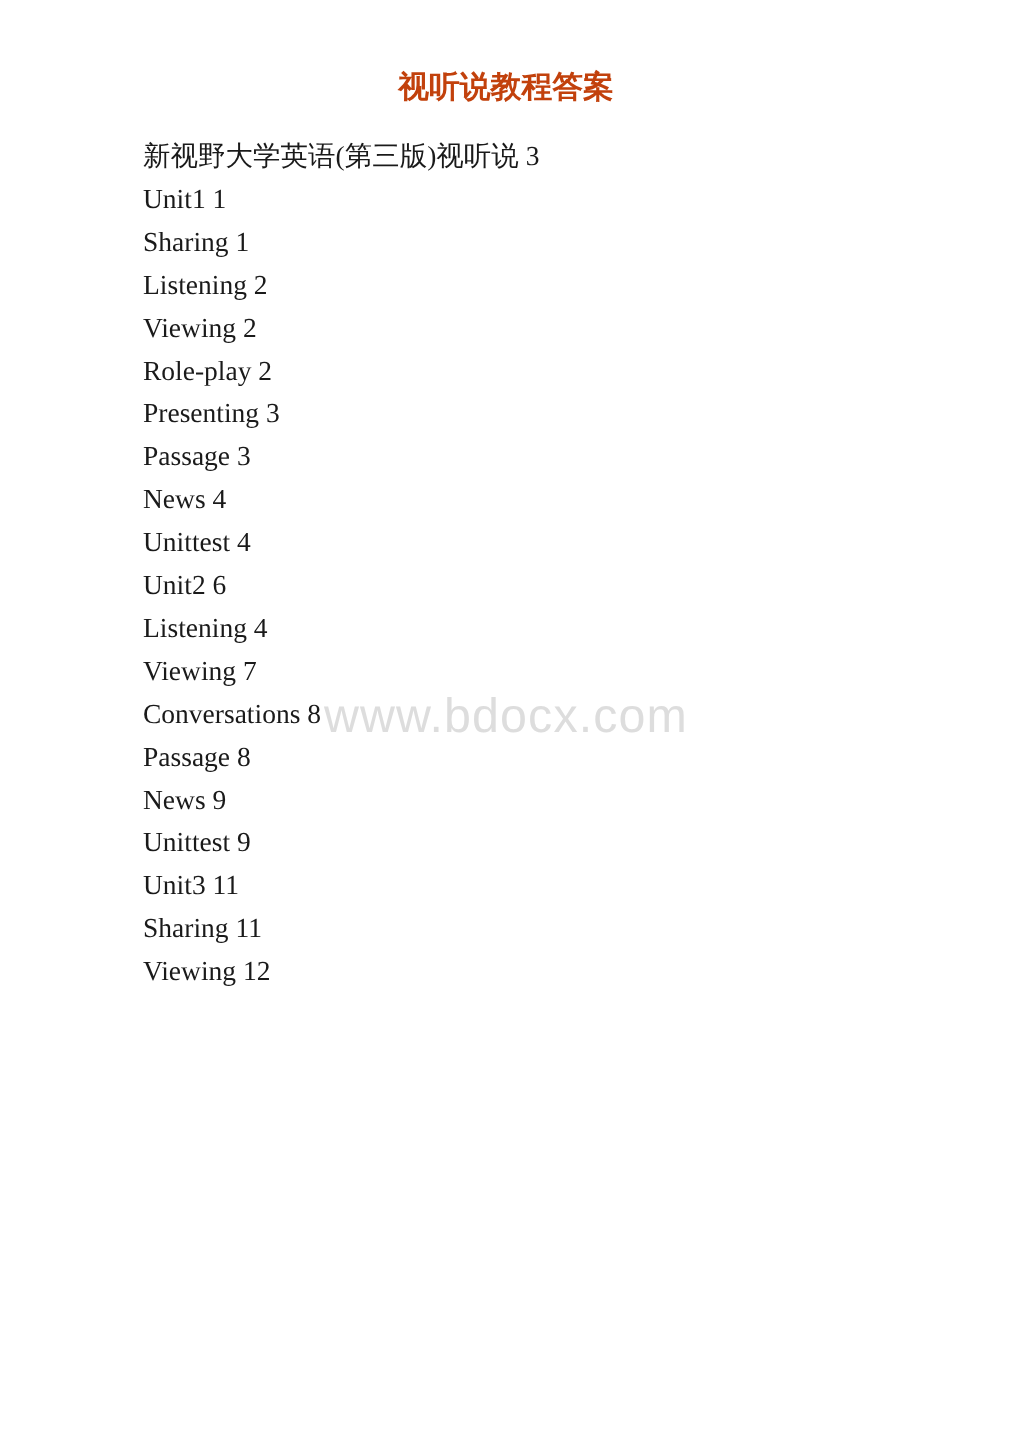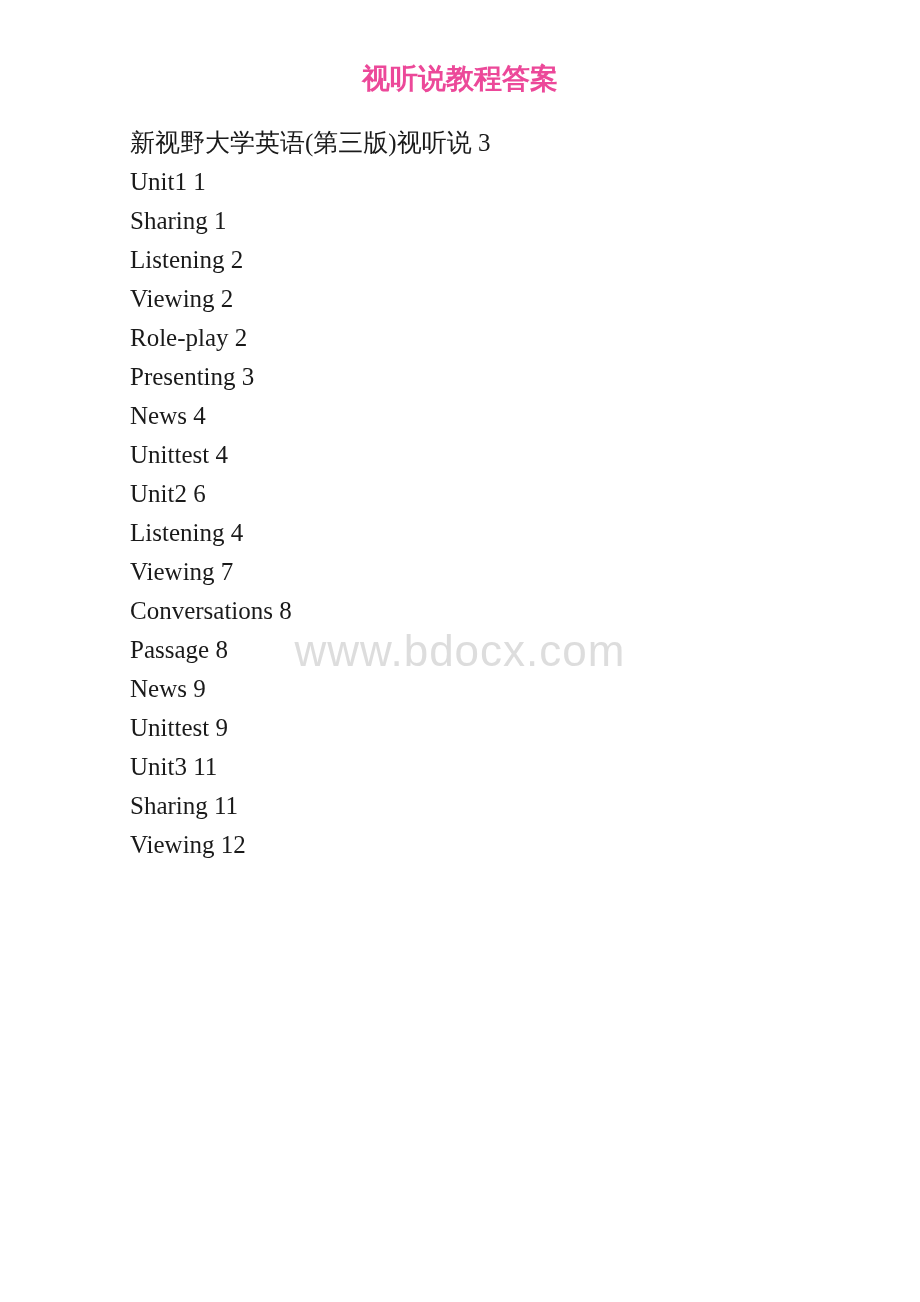--- a/index.html
+++ b/index.html
@@ -16,21 +16,21 @@
       position: relative;
       padding: 60px 130px 60px 130px;
     }
 
     .page-title {
       text-align: center;
       font-size: 28px;
       font-weight: bold;
       font-family: "SimHei", "黑体", sans-serif;
       margin-bottom: 32px;
-      color: #ec4899;
+      color: #c2410c;
     }
 
     .toc-item {
       font-size: 25px;
       color: #1a1a1a;
       line-height: 1.0;
       margin-bottom: 14px;
       font-family: "SimSun", "宋体", serif;
     }
 
@@ -55,20 +55,21 @@
 <h1 class="page-title">视听说教程答案</h1>
 
 <div>
 <div class="toc-item">新视野大学英语(第三版)视听说 3</div>
     <div class="toc-item">Unit1 1</div>
     <div class="toc-item">Sharing 1</div>
     <div class="toc-item">Listening 2</div>
     <div class="toc-item">Viewing 2</div>
     <div class="toc-item">Role-play 2</div>
     <div class="toc-item">Presenting 3</div>
+    <div class="toc-item">Passage 3</div>
     <div class="toc-item">News 4</div>
     <div class="toc-item">Unittest 4</div>
     <div class="toc-item">Unit2 6</div>
     <div class="toc-item">Listening 4</div>
     <div class="toc-item">Viewing 7</div>
     <div class="toc-item">Conversations 8</div>
     <div class="toc-item">Passage 8</div>
     <div class="toc-item">News 9</div>
     <div class="toc-item">Unittest 9</div>
     <div class="toc-item">Unit3 11</div>

